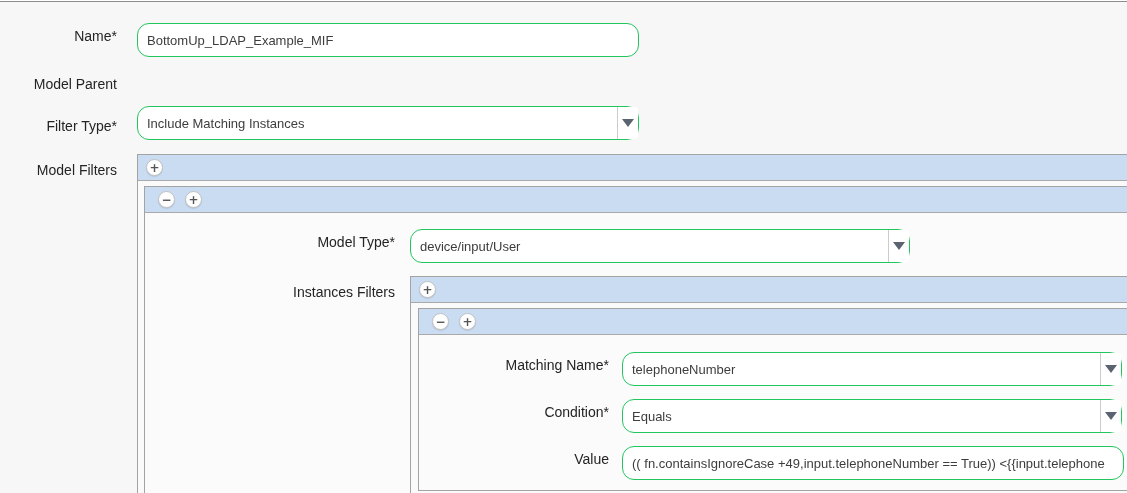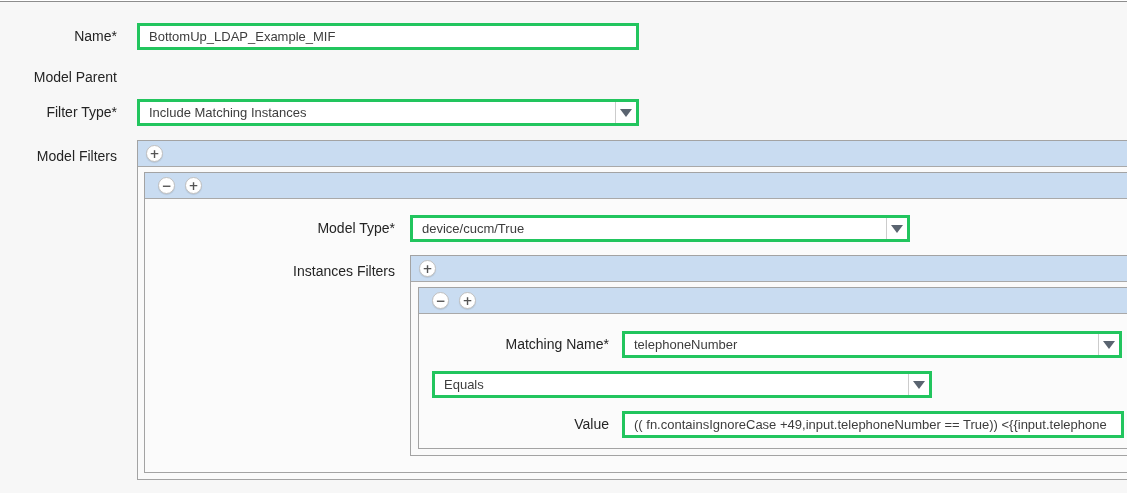--- a/index.html
+++ b/index.html
@@ -14,23 +14,23 @@
   .top-rule { height: 2px; background: #ffffff; border-bottom: 1px solid #8d8d8d; }
   .form { padding-top: 21px; }
 
   .row { display: flex; align-items: flex-start; margin-bottom: 14px; }
   .lbl { text-align: right; padding-top: 5px; color: #242424; white-space: nowrap; }
   .lbl-outer { width: 117px; min-width: 117px; }
   .val-outer { margin-left: 20px; flex: 1; min-width: 0; }
 
   .ctrl {
     background: #ffffff;
-    border: 3px solid #22c55e;
-    border-radius: 0;
-    height: 27px;
+    border: 1px solid #22c55e;
+    border-radius: 12px;
+    height: 34px;
     display: flex; align-items: center;
   }
   .text-ctrl input {
     border: none; outline: none; background: transparent;
     width: 100%; height: 100%;
     padding: 0 9px;
     font-family: "Liberation Sans", "DejaVu Sans", sans-serif;
     font-size: 13px; color: #3d3d3d;
   }
   .select-ctrl { justify-content: space-between; cursor: pointer; }
@@ -109,21 +109,21 @@
       <div class="ctrl text-ctrl w502">
         <input type="text" value="BottomUp_LDAP_Example_MIF" style="">
       </div>
     </div>
   </div>
 
   <div class="row">
     <div class="lbl lbl-outer">Model Parent</div>
   </div>
 
-  <div class="row" style="">
+  <div class="row" style=" align-items: center;">
     <div class="lbl lbl-outer">Filter Type*</div>
     <div class="val-outer">
       <div class="ctrl select-ctrl w502">
         <span class="sel-text">Include Matching Instances</span>
         <span class="arrow-btn">
           <span class="tri-down"></span>
         </span>
       </div>
     </div>
   </div>
@@ -142,21 +142,21 @@
             <button class="circle-btn">−</button>
             <button class="circle-btn">+</button>
           </div>
 
           <div class="content-model">
 
             <div class="row row-model">
               <div class="lbl lbl-model">Model Type*</div>
               <div class="val-model">
                 <div class="ctrl select-ctrl w500">
-                  <span class="sel-text">device/cucm/True</span>
+                  <span class="sel-text">device/input/User</span>
                   <span class="arrow-btn">
                     <span class="tri-down"></span>
                   </span>
                 </div>
               </div>
             </div>
 
             <div class="row row-last">
               <div class="lbl lbl-model" style="padding-top: 8px;">Instances Filters</div>
               <div class="val-model">
@@ -180,20 +180,21 @@
                           <div class="ctrl select-ctrl w500">
                             <span class="sel-text">telephoneNumber</span>
                             <span class="arrow-btn">
                               <span class="tri-down"></span>
                             </span>
                           </div>
                         </div>
                       </div>
 
                       <div class="row row-attr">
+                        <div class="lbl lbl-attr">Condition*</div>
                         <div class="val-attr">
                           <div class="ctrl select-ctrl w500">
                             <span class="sel-text">Equals</span>
                             <span class="arrow-btn">
                               <span class="tri-down"></span>
                             </span>
                           </div>
                         </div>
                       </div>
 

